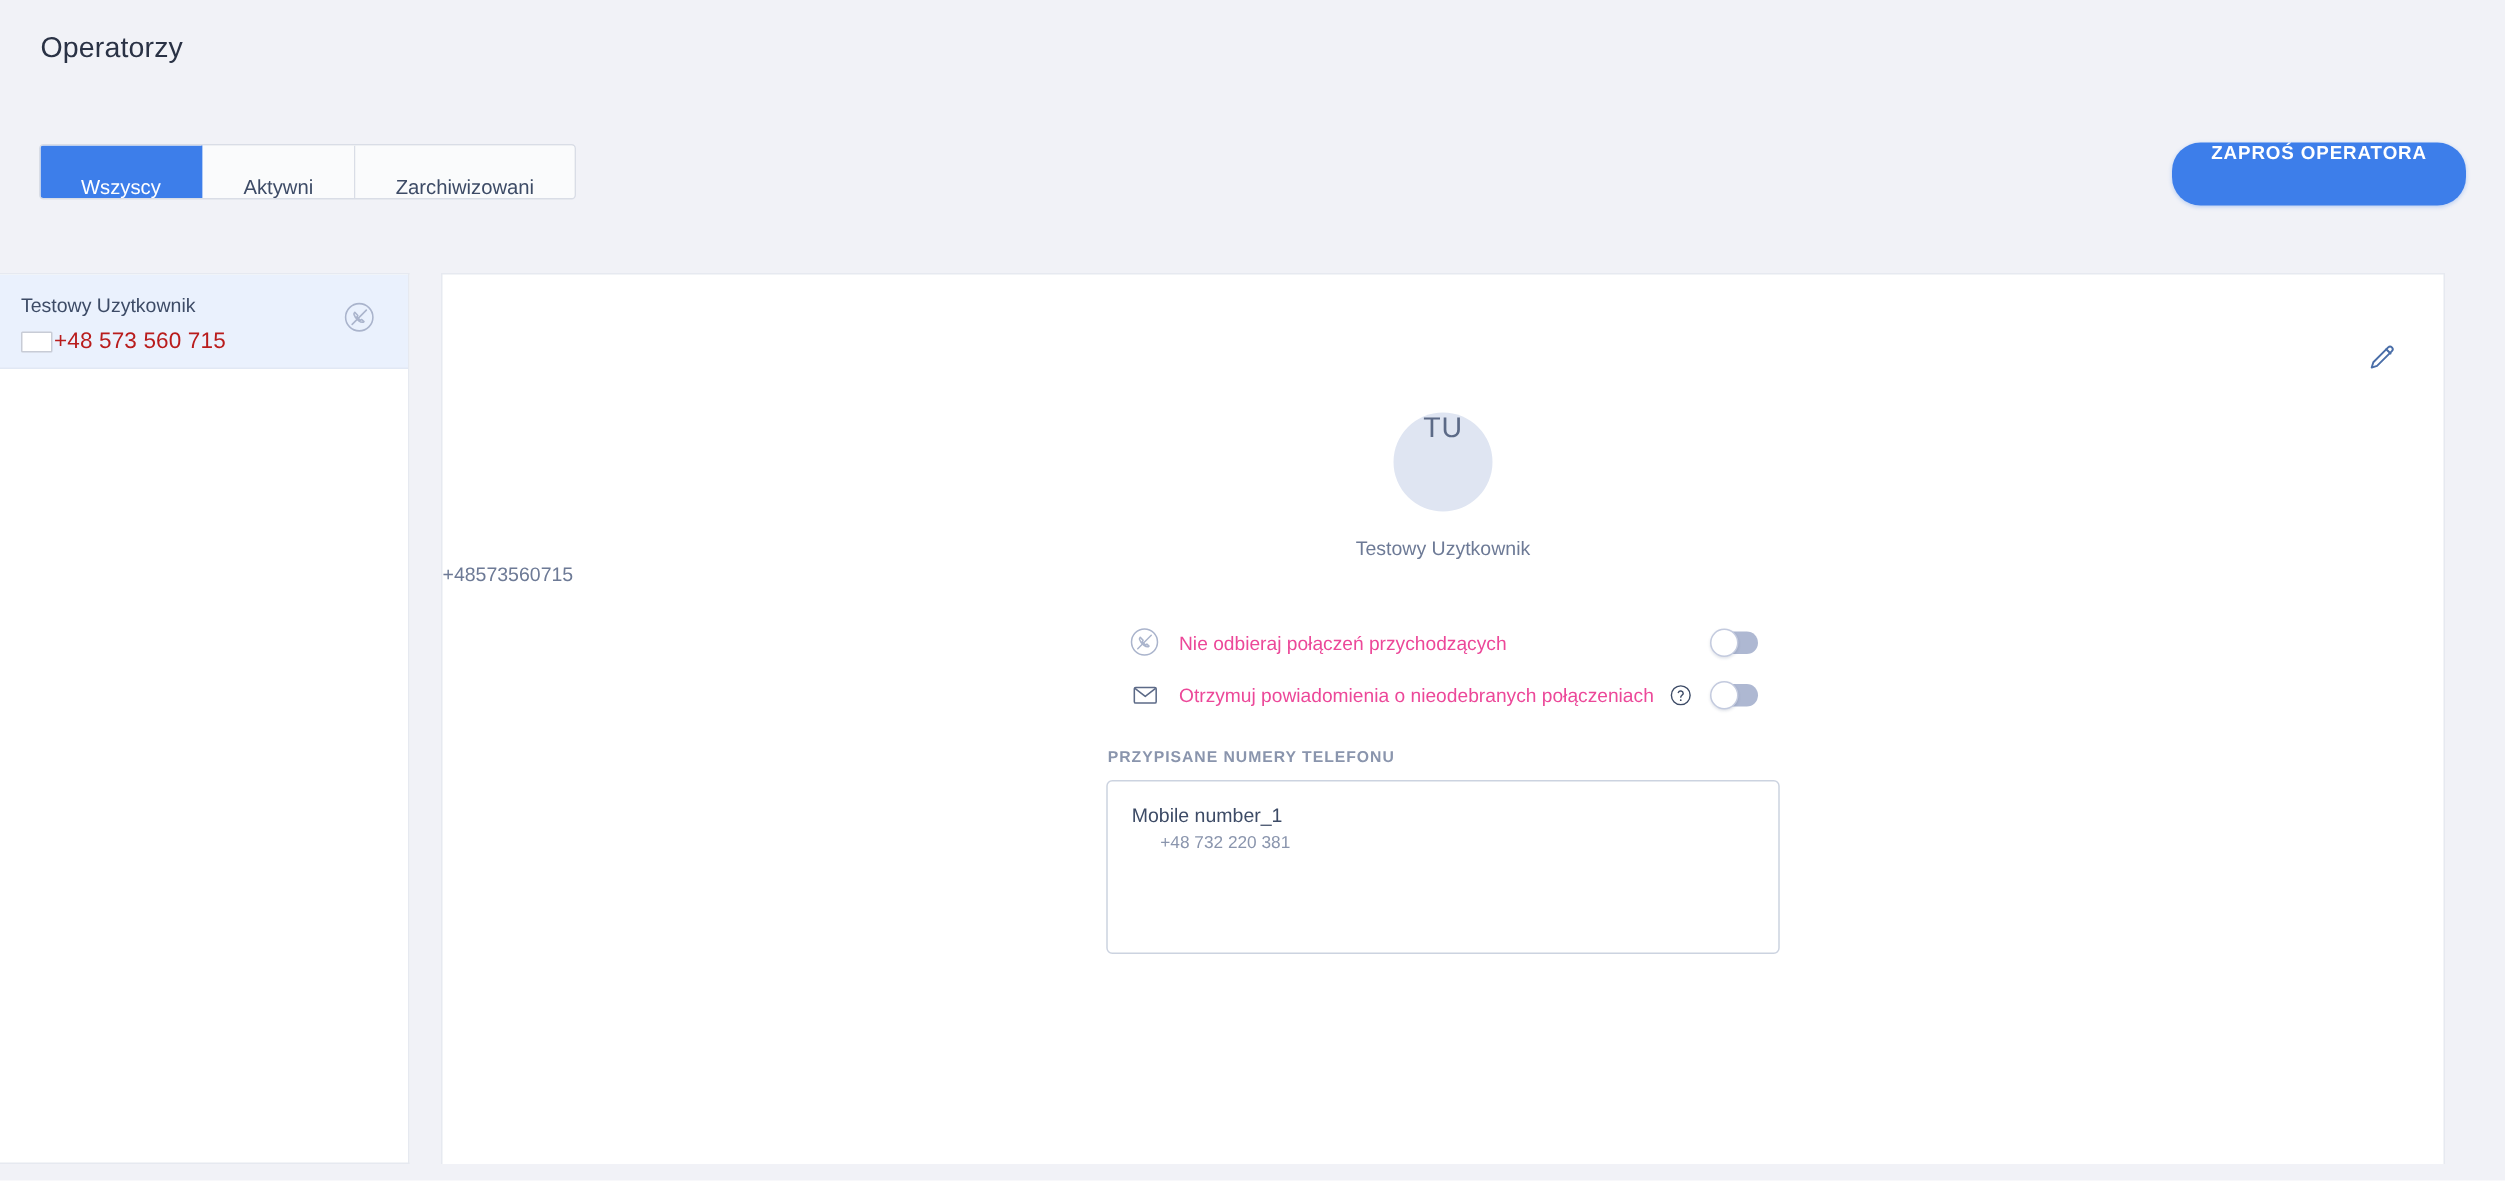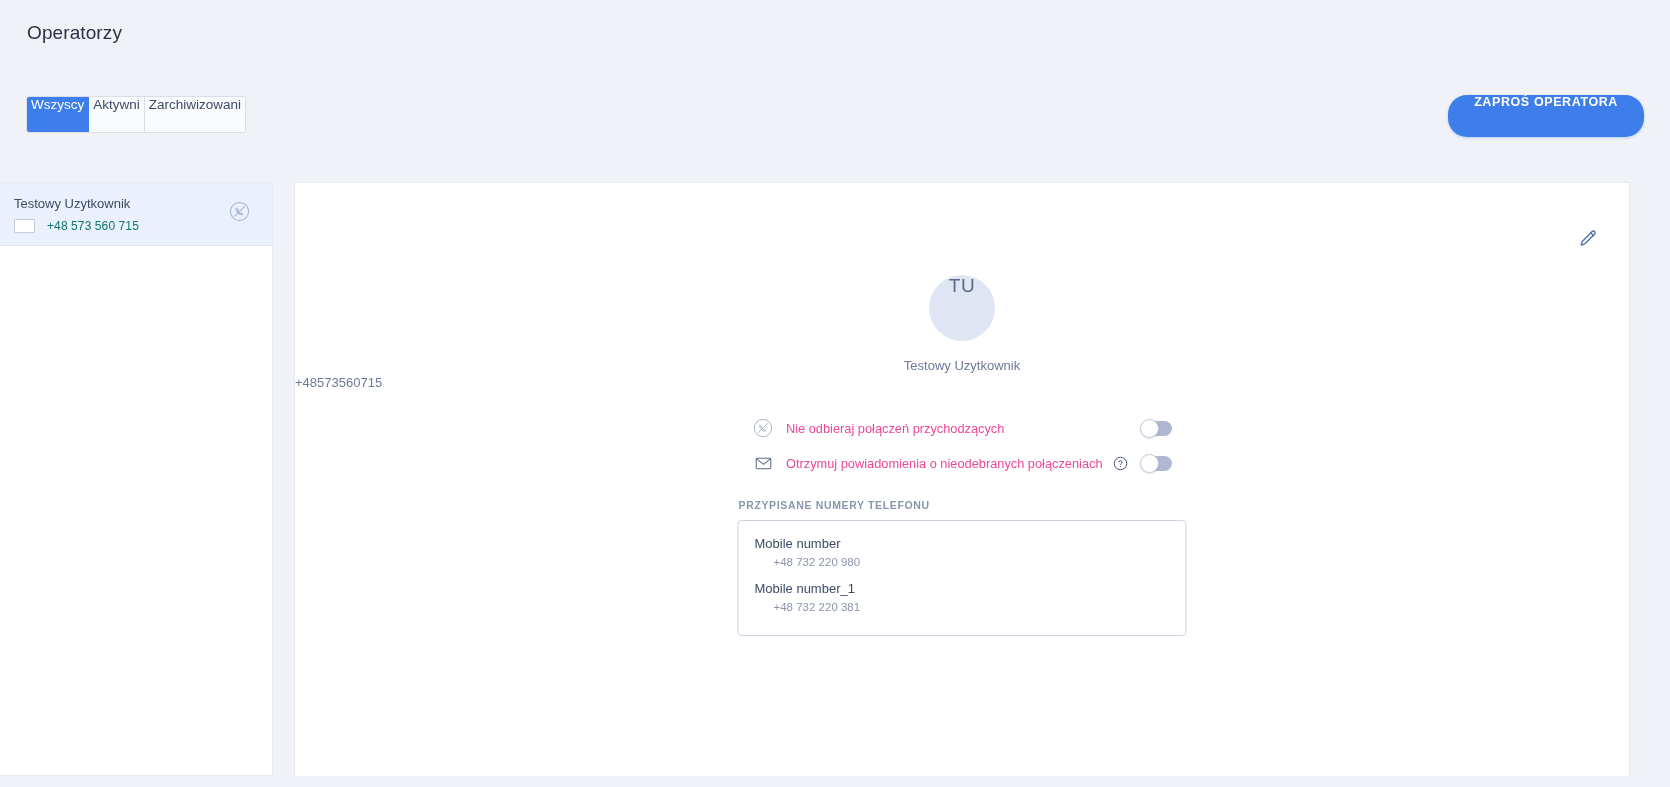--- a/index.html
+++ b/index.html
@@ -30,22 +30,22 @@
     position: absolute;
     left: 26px; top: 96px;
     display: flex;
     height: 37px;
     border-radius: 3px;
     overflow: hidden;
     border: 1px solid #d9dde6;
     background: #fafbfc;
   }
   .tab {
-    display: flex; align-items: flex-start; justify-content: center;
-    padding: 0 4px;
+    display: flex; align-items: flex-end; justify-content: center;
+    padding: 0 27px;
     font-size: 13.5px;
     color: #3d4b66;
     background: #fafbfc;
     border-right: 1px solid #d9dde6;
     cursor: pointer;
     white-space: nowrap;
     user-select: none;
   }
   .tab:last-child { border-right: none; }
   .tab.active {
@@ -96,23 +96,23 @@
     font-size: 13px;
     color: #3d4b66;
     line-height: 17px;
   }
   .op-phone-line {
     display: flex;
     align-items: center;
     margin-top: 7px;
   }
   .op-phone {
-    font-size: 12px;
-    color: #0f766e;
-    margin-left: 12px;
+    font-size: 15px;
+    color: #b91c1c;
+    margin-left: 1px;
     letter-spacing: .1px;
   }
   .op-row-icon {
     position: absolute;
     right: 22px; top: 18px;
     width: 21px; height: 21px;
   }
 
   
   .flag {
@@ -359,29 +359,20 @@
         <span class="knob"></span>
       </span>
     </div>
 
   </div>
 
   <div class="numbers-wrap">
     <div class="numbers-caption">PRZYPISANE NUMERY TELEFONU</div>
     <div class="numbers-box">
 
-      <div class="num-item">
-        <div class="num-label">Mobile number</div>
-        <div class="num-phone-line">
-          <span class="flag sm">
-            <span class="f-top"></span><span class="f-bot"></span>
-          </span>
-          <span class="num-phone">+48 732 220 980</span>
-        </div>
-      </div>
 
       <div class="num-item">
         <div class="num-label">Mobile number_1</div>
         <div class="num-phone-line">
           <span class="flag sm">
             <span class="f-top"></span><span class="f-bot"></span>
           </span>
           <span class="num-phone">+48 732 220 381</span>
         </div>
       </div>

